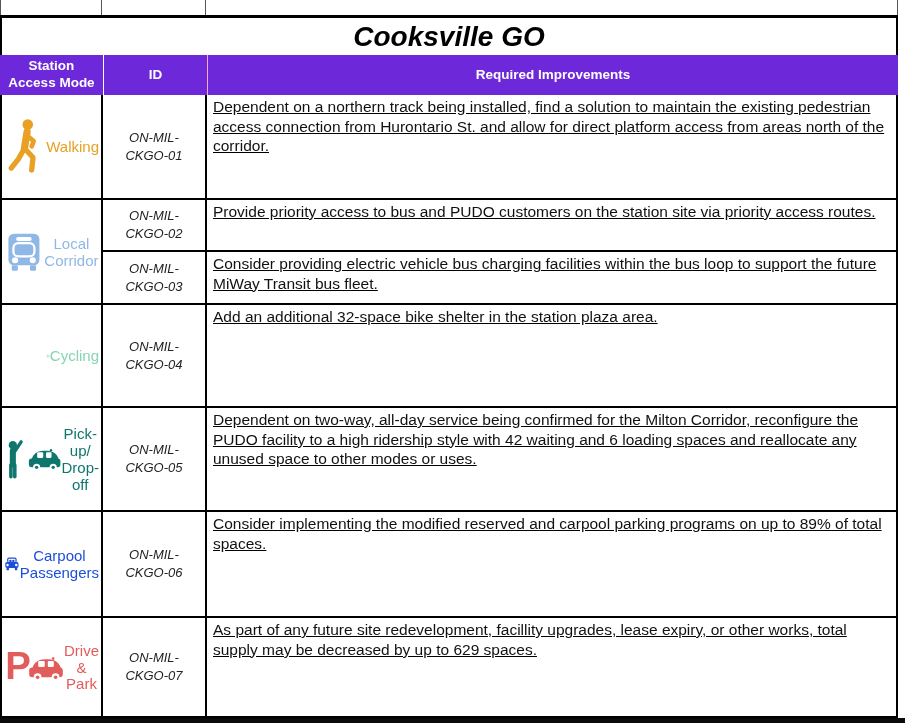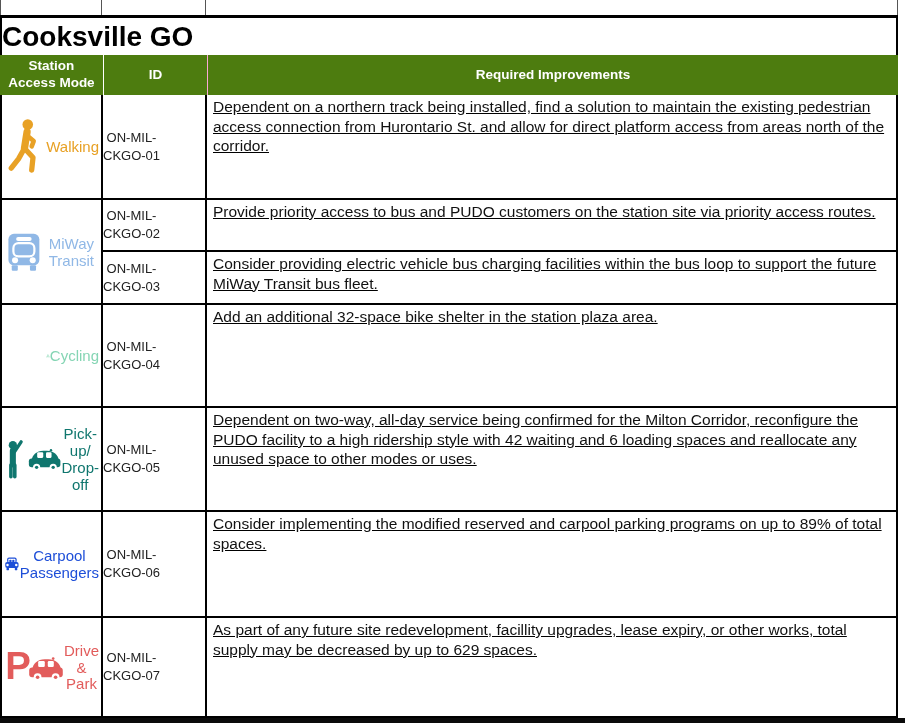--- a/index.html
+++ b/index.html
@@ -25,31 +25,33 @@
   .sliver .s1 { width: 102px; }
   .sliver .s2 { width: 104px; }
   .sliver .s3 { flex: 1; }
 
   .title-row {
     height: 37px;
     border-left: 2px solid #000;
     border-right: 2px solid #000;
     display: flex;
     align-items: center;
+    justify-content: center;
+    font-style: italic;
   }
   .title-row .title {
     font-size: 28px;
     font-weight: bold;
     color: #000;
     letter-spacing: 0px;
   }
 
   .header-row {
     height: 40px;
-    background: #4d7c0f;
+    background: #6d28d9;
     display: flex;
     color: #fff;
     font-weight: bold;
   }
   .header-row .h-cell {
     display: flex;
     align-items: center;
     justify-content: center;
     text-align: center;
     font-size: 13.5px;
@@ -83,21 +85,23 @@
   }
   .mode-label {
     font-size: 15px;
     line-height: 1.12;
     white-space: pre-line;
     margin-top: 2px;
   }
   .cell.idc {
     display: flex;
     align-items: center;
+    justify-content: center;
     text-align: center;
+    font-style: italic;
   }
   .idtext {
     font-size: 13px;
     color: #222;
     line-height: 1.35;
     white-space: pre-line;
   }
   .cell.txt { padding: 2px 7px 2px 6px; text-decoration: underline; }
   .cell.txt p {
     font-size: 15.5px;
@@ -163,21 +167,21 @@
       <div class="cell mode" style="grid-area: 2 / 1 / span 2; color: rgb(144, 184, 230);">
         <svg class="icon-svg" width="68" height="68" viewBox="0 0 72 72">
           <rect x="8" y="3" width="56" height="57" rx="10" fill="currentColor"></rect>
           <rect x="22" y="9" width="28" height="7" rx="3.5" fill="#fff"></rect>
           <rect x="17" y="20" width="38" height="24" rx="9" fill="none" stroke="#fff" stroke-width="4"></rect>
           <circle cx="20" cy="51" r="5.5" fill="#fff"></circle>
           <circle cx="52" cy="51" r="5.5" fill="#fff"></circle>
           <rect x="14" y="60" width="11" height="10" rx="2" fill="currentColor"></rect>
           <rect x="47" y="60" width="11" height="10" rx="2" fill="currentColor"></rect>
         </svg>
-        <div class="mode-label">MiWay Transit</div>
+        <div class="mode-label">Local Corridor</div>
       </div>
       <div class="cell idc" style="grid-area:2/2">
         <span class="idtext">ON-MIL-
 CKGO-02</span>
       </div>
       <div class="cell txt" style="grid-area:2/3">
         <p>Provide priority access to bus and PUDO customers on the station site via priority access routes.</p>
       </div>
       <div class="cell idc" style="grid-area:3/2">
         <span class="idtext">ON-MIL-

